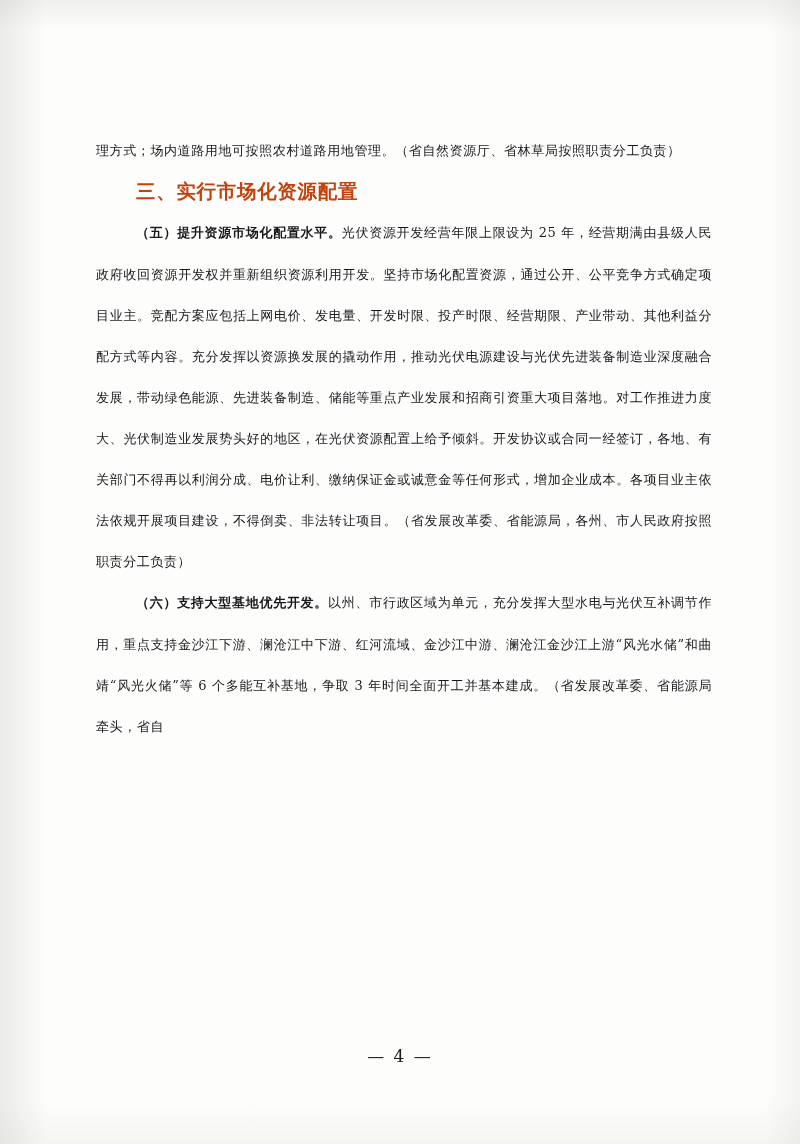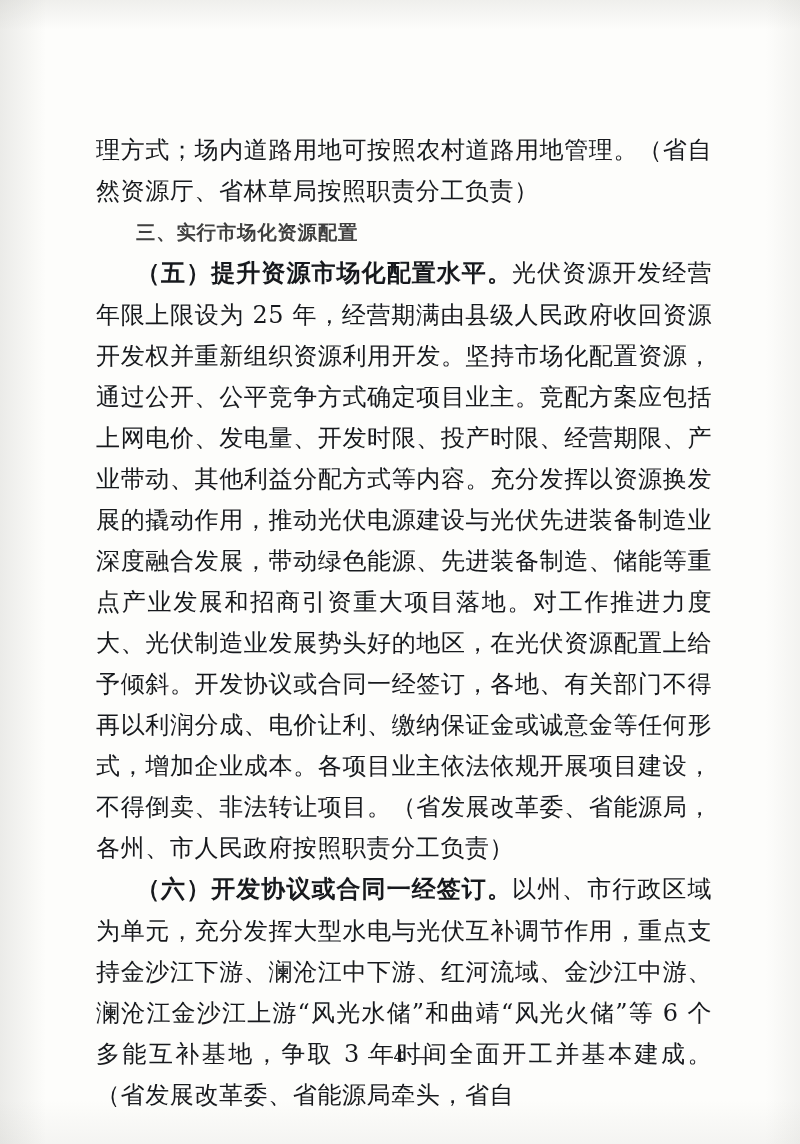--- a/index.html
+++ b/index.html
@@ -16,21 +16,21 @@
     font-family: "DejaVu Serif", "Liberation Serif", serif;
     color: #14161a;
   }
   .content {
     position: absolute;
     left: 96px;
     top: 130px;
     width: 616px;
   }
   .para {
-    font-size: 24px;
+    font-size: 13px;
     line-height: 41px;
     text-align: justify;
     text-justify: inter-ideograph;
     letter-spacing: 0.6px;
     margin: 0;
     color: #17191d;
   }
   .para + .para {
     margin-top: 0px;
   }
@@ -38,21 +38,21 @@
     text-indent: 40px;
   }
   .heading {
     font-family: "DejaVu Sans", "Liberation Sans", sans-serif;
     font-weight: bold;
     font-size: 19.4px;
     line-height: 41px;
     letter-spacing: 0.8px;
     text-indent: 40px;
     margin: 0;
-    color: #404040;
+    color: #c2410c;
   }
   .bold-lead {
     font-family: Liberation Mono, monospace;
     font-weight: bold;
     letter-spacing: 0.6px;
   }
   .footer {
     position: absolute;
     left: 0;
     top: 1046px;
@@ -107,20 +107,20 @@
 
     <p class="para">理方式；场内道路用地可按照农村道路用地管理。（省自然资源厅、省林草局按照职责分工负责）</p>
 
     <h2 class="heading">三、实行市场化资源配置</h2>
 
     <p class="para indent">
       <span class="bold-lead">（五）提升资源市场化配置水平。</span><span>光伏资源开发经营年限上限设为 25 年，经营期满由县级人民政府收回资源开发权并重新组织资源利用开发。坚持市场化配置资源，通过公开、公平竞争方式确定项目业主。竞配方案应包括上网电价、发电量、开发时限、投产时限、经营期限、产业带动、其他利益分配方式等内容。充分发挥以资源换发展的撬动作用，推动光伏电源建设与光伏先进装备制造业深度融合发展，带动绿色能源、先进装备制造、储能等重点产业发展和招商引资重大项目落地。对工作推进力度大、光伏制造业发展势头好的地区，在光伏资源配置上给予倾斜。开发协议或合同一经签订，各地、有关部门不得再以利润分成、电价让利、缴纳保证金或诚意金等任何形式，增加企业成本。各项目业主依法依规开展项目建设，不得倒卖、非法转让项目。（省发展改革委、省能源局，各州、市人民政府按照职责分工负责）</span>
     </p>
 
     <p class="para indent">
-      <span class="bold-lead">（六）开发协议或合同一经签订。</span><span>以州、市行政区域为单元，充分发挥大型水电与光伏互补调节作用，重点支持金沙江下游、澜沧江中下游、红河流域、金沙江中游、澜沧江金沙江上游“风光水储”和曲靖“风光火储”等 6 个多能互补基地，争取 3 年时间全面开工并基本建成。（省发展改革委、省能源局牵头，省自</span>
+      <span class="bold-lead">（六）支持大型基地优先开发。</span><span>以州、市行政区域为单元，充分发挥大型水电与光伏互补调节作用，重点支持金沙江下游、澜沧江中下游、红河流域、金沙江中游、澜沧江金沙江上游“风光水储”和曲靖“风光火储”等 6 个多能互补基地，争取 3 年时间全面开工并基本建成。（省发展改革委、省能源局牵头，省自</span>
     </p>
 
   </div>
 
   <div class="footer">— 4 —</div>
 
 </div>
 
 </body></html>

